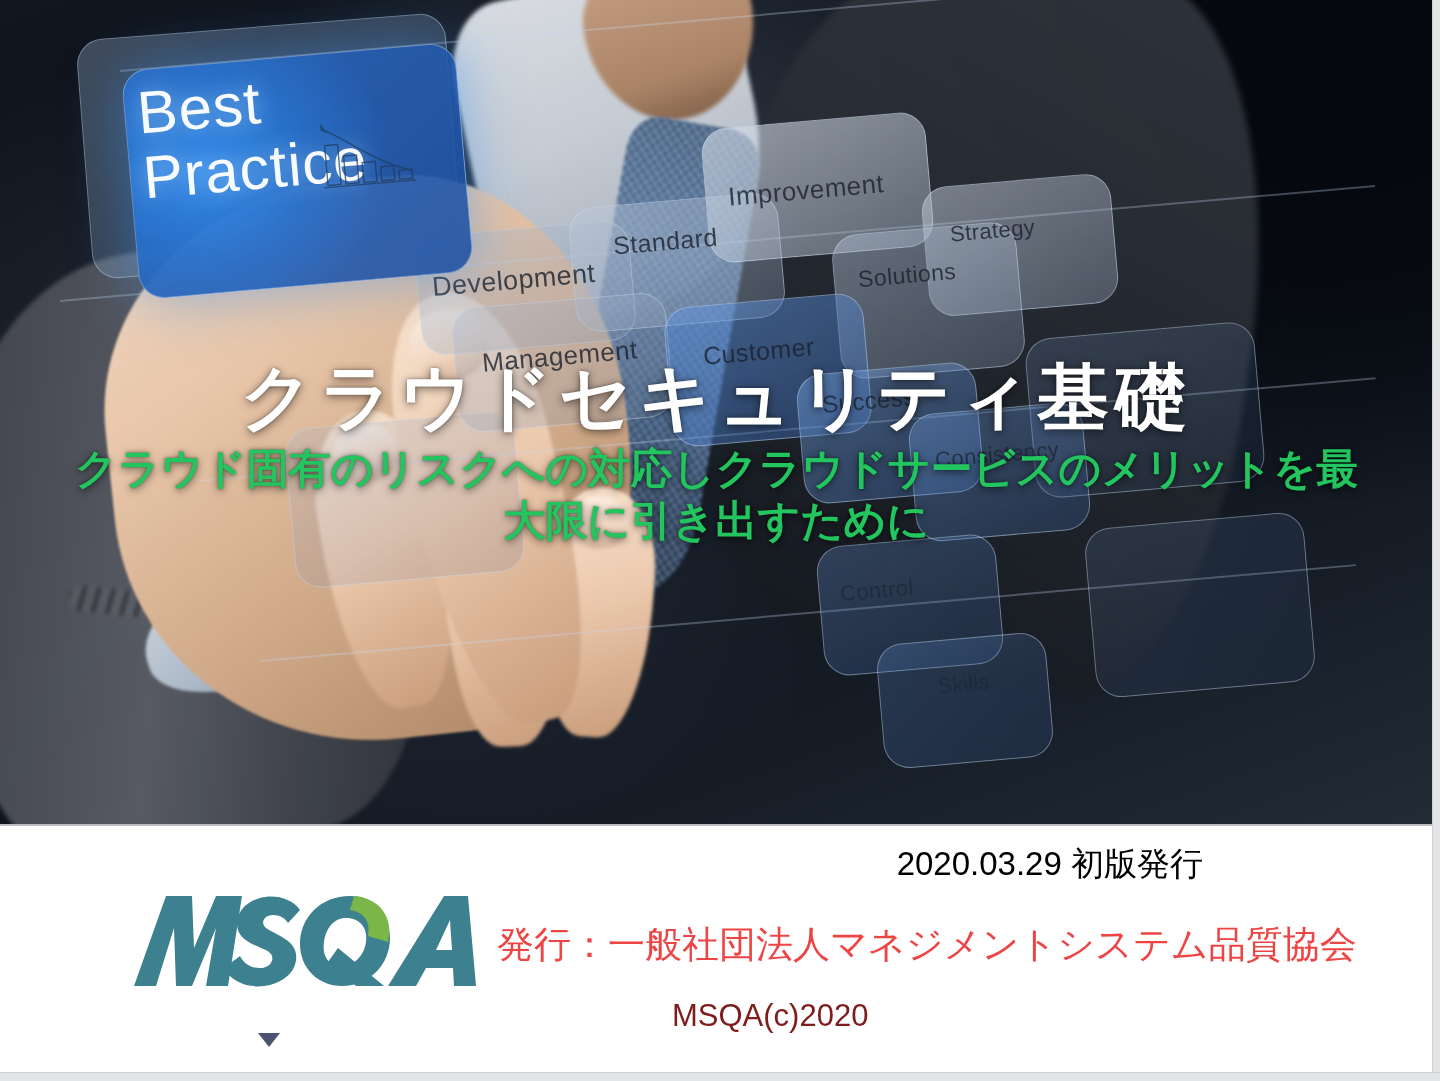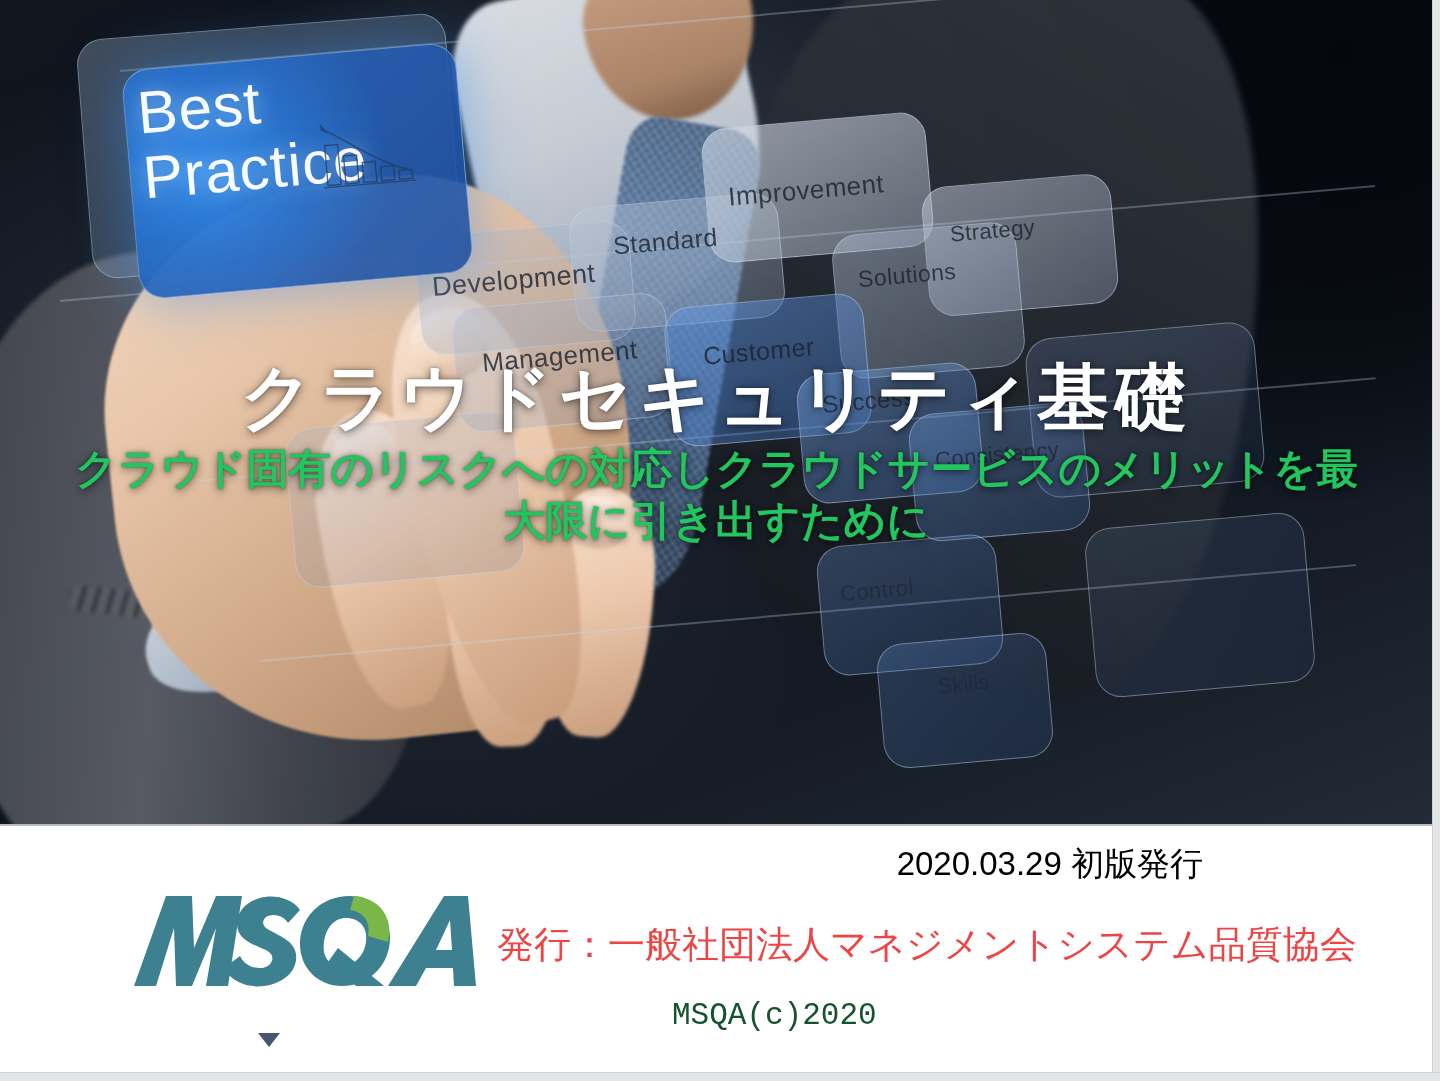--- a/index.html
+++ b/index.html
@@ -362,22 +362,22 @@
     left: 497px; top: 92px;
     font-size: 37px;
     color: #ef4444;
     font-family: "Liberation Sans", "DejaVu Sans", sans-serif;
     white-space: nowrap;
   }
   .copyright {
     position: absolute;
     left: 672px; top: 170px;
     font-size: 31px;
-    color: #14532d;
-    font-family: Liberation Mono, monospace;
+    color: #7f1d1d;
+    font-family: Liberation Sans, sans-serif;
     white-space: nowrap;
   }
 </style>
 </head>
 <body>
 
 <div class="slide">
 
   <div class="hero">
     <div class="hero-bg"></div>

